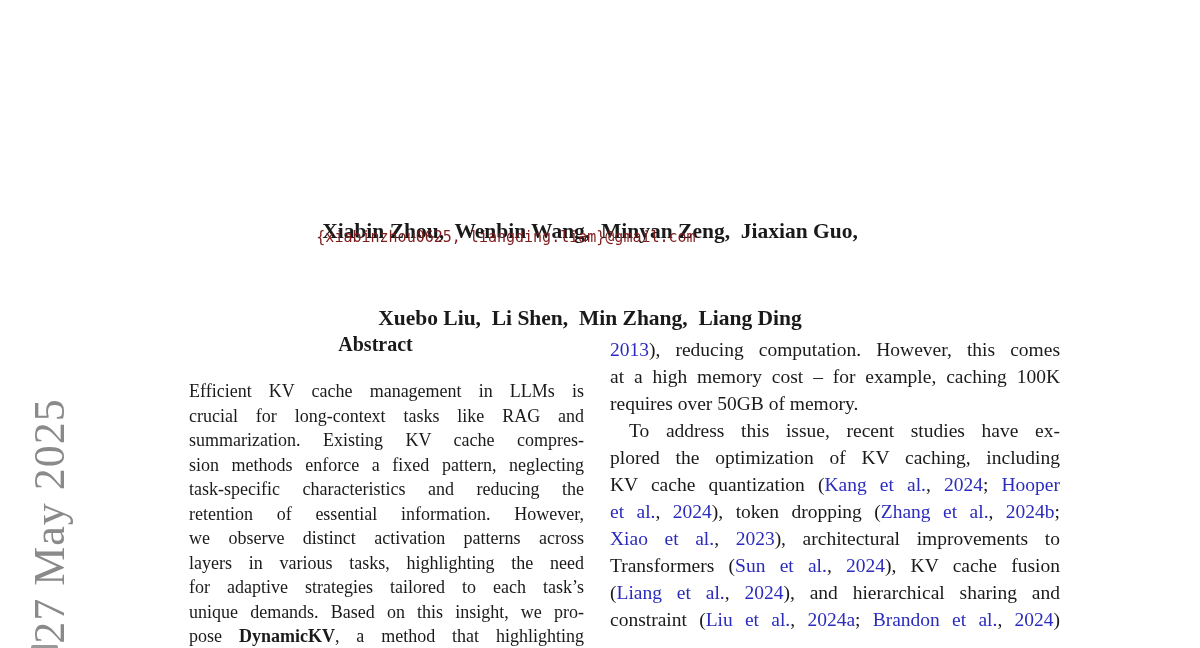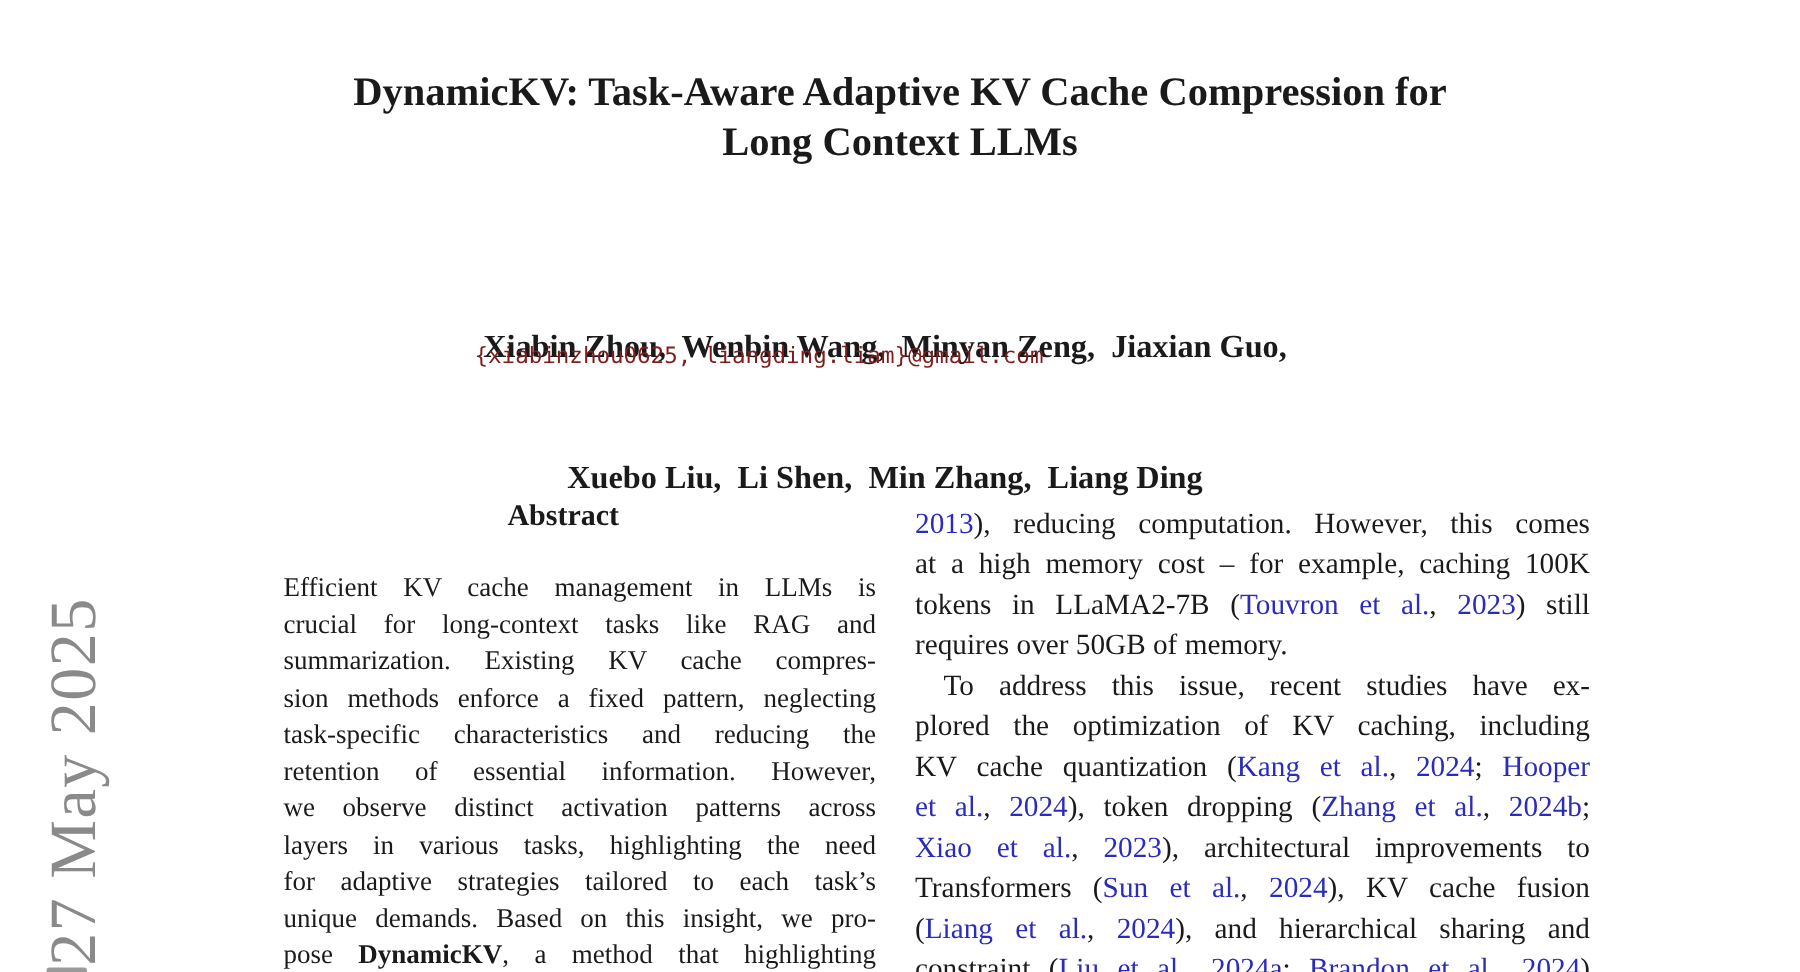--- a/index.html
+++ b/index.html
@@ -94,24 +94,20 @@
   .link { color: var(--link, #2b2bbe); margin-top: 15px; }
   .bold { font-weight: bold; }
 </style>
 </head>
 <body>
 
 <div id="page" style="background: rgb(255, 255, 255); color: rgb(26, 26, 26); --link: #2b2bbe; --wm: #8a8a8a;">
   <div class="watermark">27 May 2025</div>
   <div class="stamp-frag"></div>
 
-  <div class="title-block">
-    <div>DynamicKV: Task-Aware Adaptive KV Cache Compression for</div>
-    <div>Long Context LLMs</div>
-  </div>
 
   <div class="authors-block">
     <div>Xiabin Zhou,  Wenbin Wang,  Minyan Zeng,  Jiaxian Guo,</div>
     <div>Xuebo Liu,  Li Shen,  Min Zhang,  Liang Ding</div>
   </div>
 
   <div class="email-line">{xiabinzhou0625, liangding.liam}@gmail.com</div>
 
   <div class="abstract-heading">Abstract</div>
   <div class="abstract-body">
@@ -124,21 +120,20 @@
       <div class="tline"><span>we observe distinct activation patterns across</span></div>
       <div class="tline"><span>layers in various tasks, highlighting the need</span></div>
       <div class="tline"><span>for adaptive strategies tailored to each task’s</span></div>
       <div class="tline"><span>unique demands. Based on this insight, we pro-</span></div>
       <div class="tline"><span>pose </span><span class="bold">DynamicKV</span><span>, a method that highlighting</span></div>
     </div>
 
   <div class="right-col">
       <div class="tline"><span class="link">2013</span><span>), reducing computation. However, this comes</span></div>
       <div class="tline"><span>at a high memory cost – for example, caching 100K</span></div>
-      <div class="tline"><span>tokens in LLaMA2-7B (</span><span class="link">Touvron et al.</span><span>, </span><span class="link">2023</span><span>) still</span></div>
       <div class="tline last"><span>requires over 50GB of memory.</span></div>
       <div class="tline indent"><span>To address this issue, recent studies have ex-</span></div>
       <div class="tline"><span>plored the optimization of KV caching, including</span></div>
       <div class="tline"><span>KV cache quantization (</span><span class="link">Kang et al.</span><span>, </span><span class="link">2024</span><span>; </span><span class="link">Hooper</span></div>
       <div class="tline"><span class="link">et al.</span><span>, </span><span class="link">2024</span><span>), token dropping (</span><span class="link">Zhang et al.</span><span>, </span><span class="link">2024b</span><span>;</span></div>
       <div class="tline"><span class="link">Xiao et al.</span><span>, </span><span class="link">2023</span><span>), architectural improvements to</span></div>
       <div class="tline"><span>Transformers (</span><span class="link">Sun et al.</span><span>, </span><span class="link">2024</span><span>), KV cache fusion</span></div>
       <div class="tline"><span>(</span><span class="link">Liang et al.</span><span>, </span><span class="link">2024</span><span>), and hierarchical sharing and</span></div>
       <div class="tline"><span>constraint (</span><span class="link">Liu et al.</span><span>, </span><span class="link">2024a</span><span>; </span><span class="link">Brandon et al.</span><span>, </span><span class="link">2024</span><span>)</span></div>
     </div>

